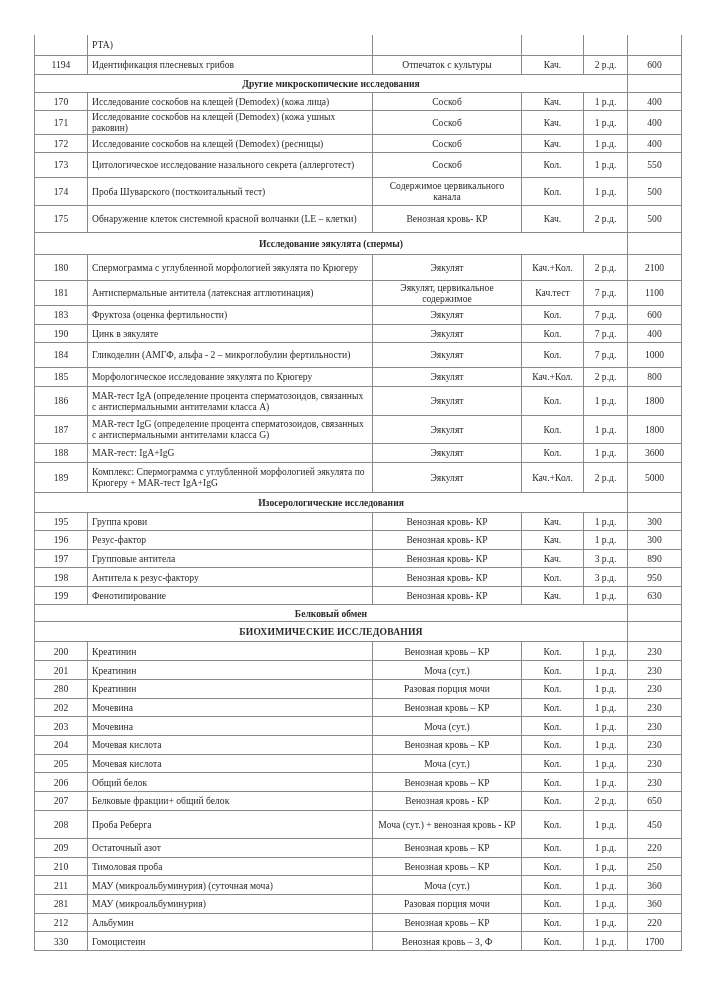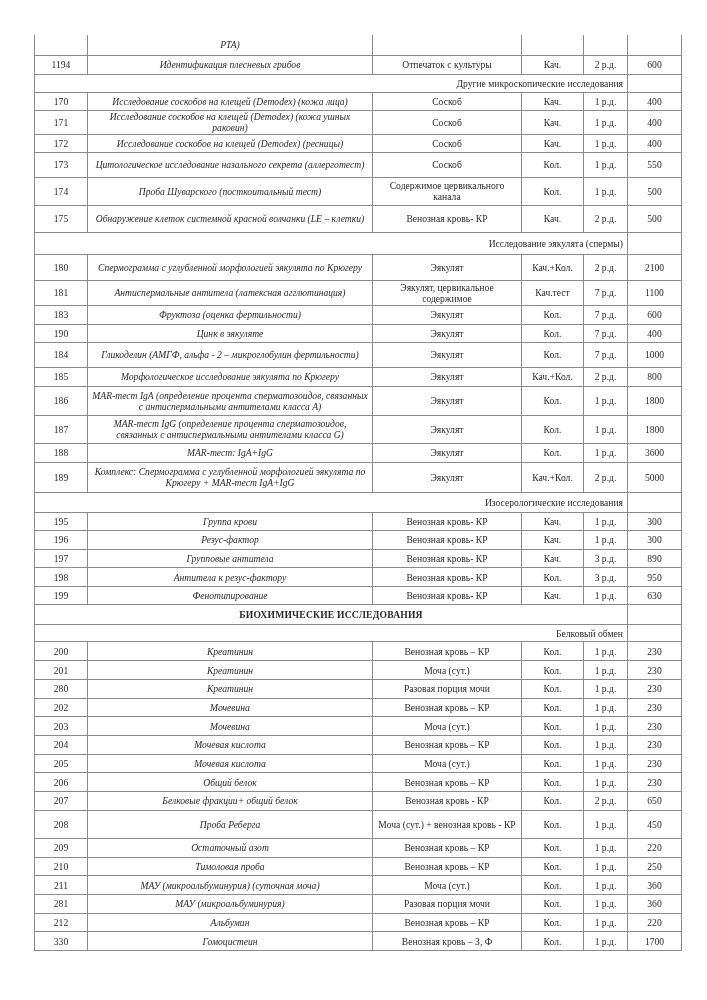--- a/index.html
+++ b/index.html
@@ -5,22 +5,22 @@
   html, body { margin: 0; padding: 0; background: #ffffff; }
   body { width: 707px; height: 1000px; position: relative; overflow: hidden;
          font-family: "Liberation Serif", "DejaVu Serif", serif; color: #2a2a2a; }
   table.price { position: absolute; left: 34px; top: 35px; border-collapse: collapse;
                 table-layout: fixed; width: 647px; font-size: 9.6px; line-height: 11px; }
   table.price td { border: 1px solid #8a8a8a; padding: 0 4px; vertical-align: middle; overflow: hidden; }
   table.price tr.first td { border-top: none; }
   col.c-code { width: 53px; } col.c-name { width: 285px; } col.c-mat { width: 149px; }
   col.c-type { width: 62px; } col.c-term { width: 44px; } col.c-price { width: 54px; }
   td.code, td.mat, td.type, td.term, td.price { text-align: center; }
-  td.name { text-align: center; padding-left: 6px; font-style: italic; }
-  td.section { font-weight: normal; text-align: right; padding-left: 3px; }
+  td.name { text-align: left; padding-left: 6px; }
+  td.section { font-weight: bold; text-align: center; padding-left: 3px; }
   td.major { font-weight: bold; text-align: center; letter-spacing: 0.2px; }
 </style>
 </head>
 <body>
 
 <table class="price">
   <colgroup>
     <col class="c-code">
       <col class="c-name">
       <col class="c-mat">
@@ -218,26 +218,26 @@
         <td class="price">950</td>
       </tr>
       <tr style="height: 18.6px;">
         <td class="code">199</td>
         <td class="name">Фенотипирование</td>
         <td class="mat">Венозная кровь- КР</td>
         <td class="type">Кач.</td>
         <td class="term">1 р.д.</td>
         <td class="price">630</td>
       </tr>
+      <tr style="height: 17px;">
+        <td class="section" colspan="5">Белковый обмен</td>
+        <td class="price"></td>
+      </tr>
       <tr style="height: 20px;">
         <td class="major" colspan="5">БИОХИМИЧЕСКИЕ ИССЛЕДОВАНИЯ</td>
-        <td class="price"></td>
-      </tr>
-      <tr style="height: 17px;">
-        <td class="section" colspan="5">Белковый обмен</td>
         <td class="price"></td>
       </tr>
       <tr style="height: 18.7px;">
         <td class="code">200</td>
         <td class="name">Креатинин</td>
         <td class="mat">Венозная  кровь – КР</td>
         <td class="type">Кол.</td>
         <td class="term">1 р.д.</td>
         <td class="price">230</td>
       </tr>

